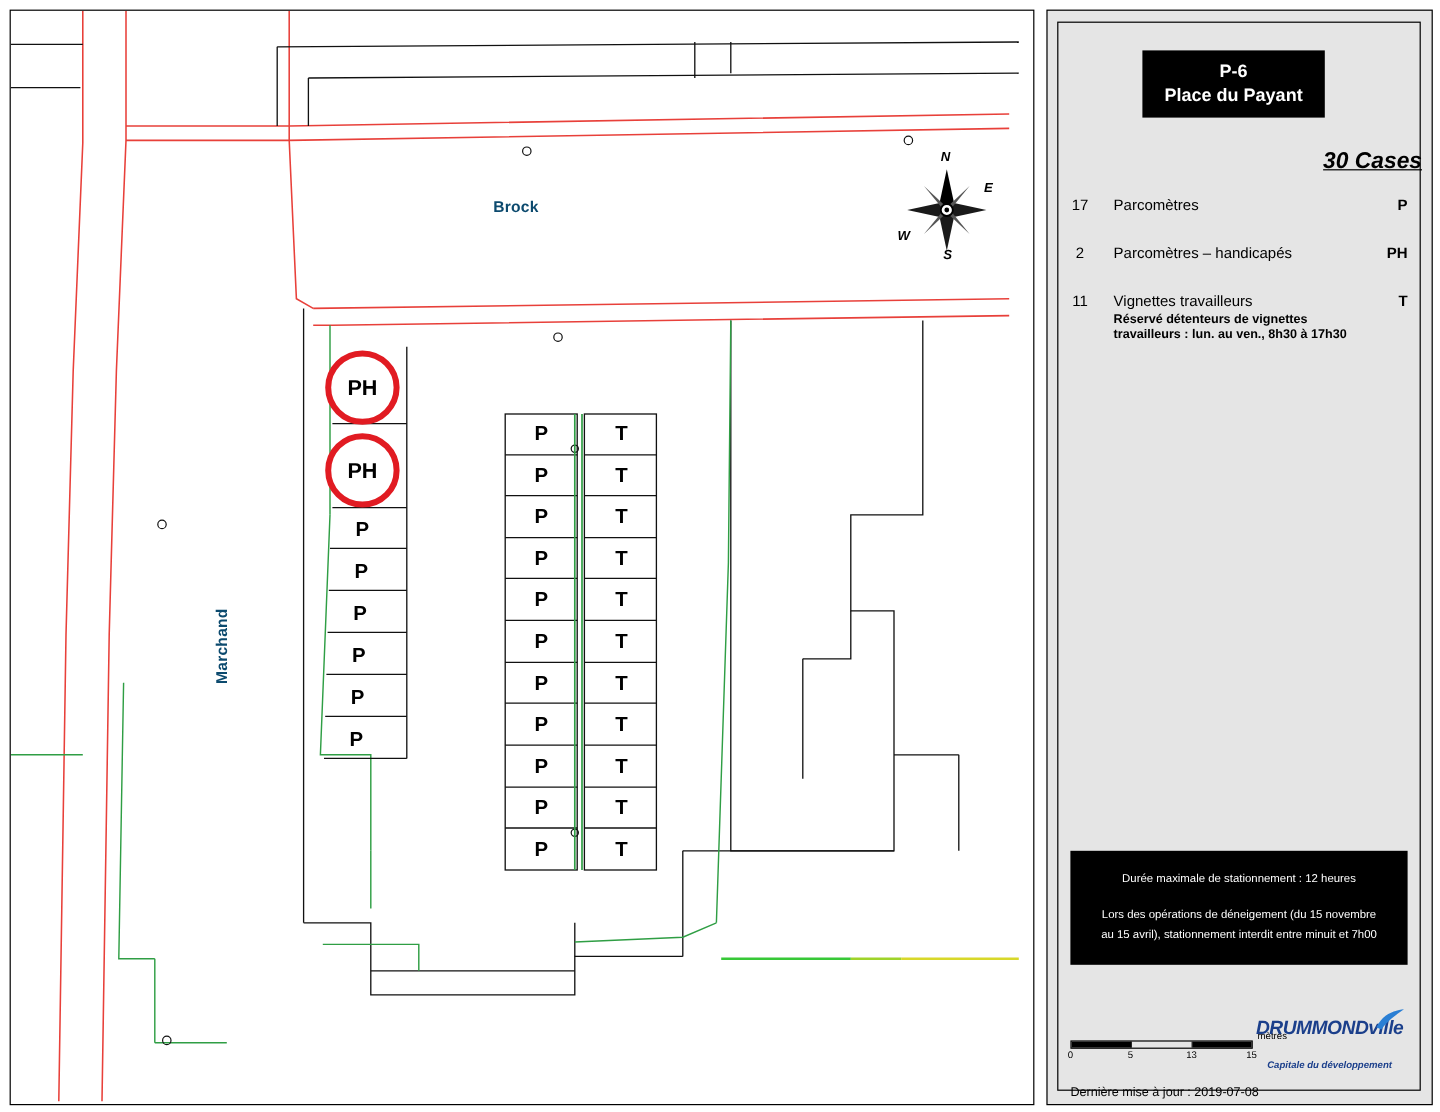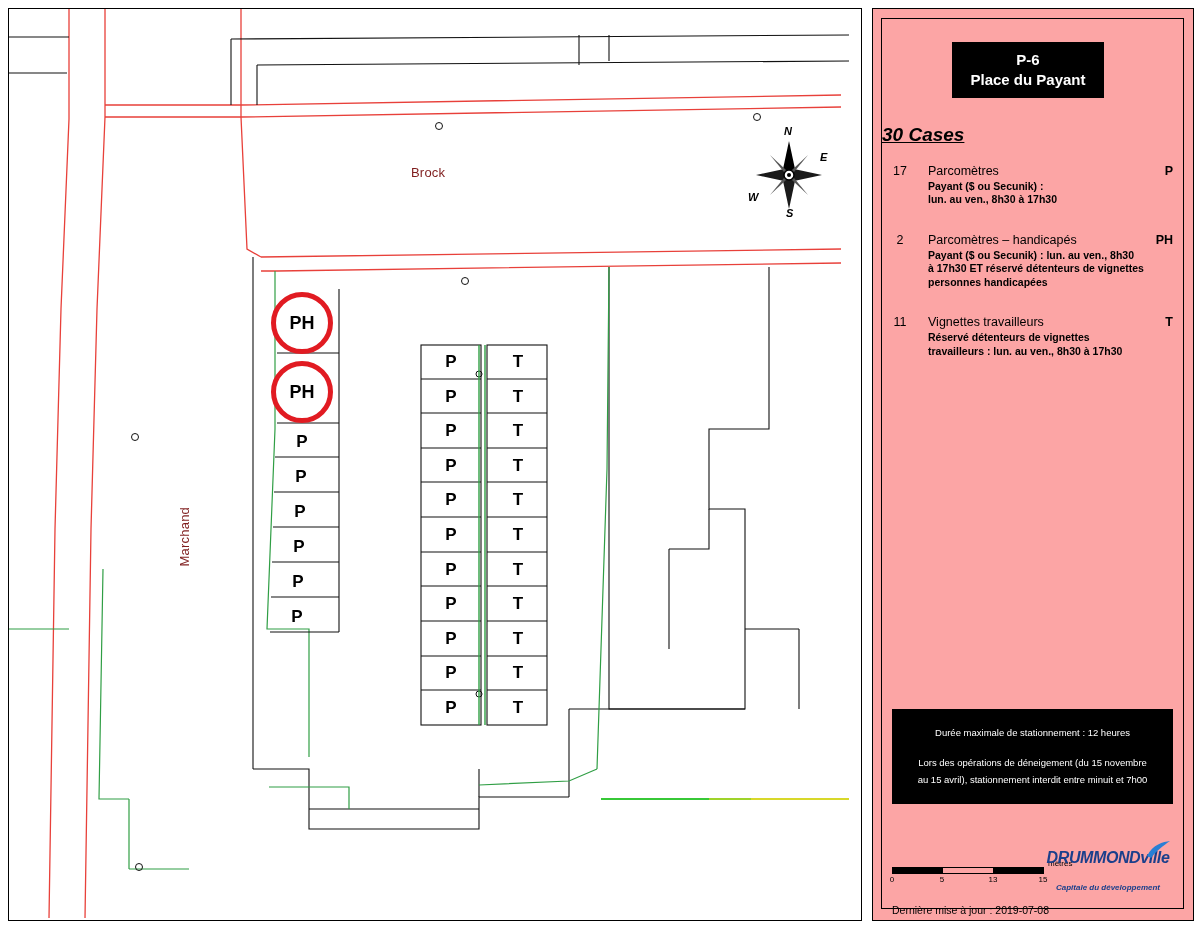--- a/index.html
+++ b/index.html
@@ -29,22 +29,22 @@
     height: 911px;
     border: 1px solid #000;
     background: #fff;
     overflow: hidden;
   }
   .map-svg { display: block; }
 
   .map-label {
     position: absolute;
     font-size: 13px;
-    font-weight: normal;
-    color: #7f1d1d;
+    font-weight: bold;
+    color: #0c4a6e;
     letter-spacing: 0.2px;
   }
   .map-label.vertical {
     writing-mode: vertical-rl;
     transform: rotate(180deg);
   }
 
   
   .stall {
     position: absolute;
@@ -86,21 +86,21 @@
   }
 
   
   .legend-panel {
     position: absolute;
     left: 872px;
     top: 8px;
     width: 320px;
     height: 911px;
     border: 1px solid #000;
-    background: #fca5a5;
+    background: #e5e5e5;
   }
   .legend-inner {
     position: absolute;
     left: 8px;
     top: 9px;
     width: 303px;
     height: 891px;
     border: 1px solid #000;
     box-sizing: border-box;
   }
@@ -118,21 +118,21 @@
     justify-content: center;
     font-weight: bold;
     font-size: 15px;
     line-height: 1.35;
   }
   .cases {
     position: absolute;
     left: 0;
     top: 105px;
     width: 303px;
-    text-align: left;
+    text-align: right;
     font-size: 19px;
     font-weight: bold;
     font-style: italic;
     text-decoration: underline;
   }
   .legend-list {
     position: absolute;
     left: 0;
     top: 145px;
     width: 303px;
@@ -457,37 +457,28 @@
 
       <div class="cases">30 Cases</div>
 
       <div class="legend-list">
 
         <div class="legend-row">
           <span class="legend-count">17</span>
           <span class="legend-code">P</span>
           <div class="legend-body">
             <div class="legend-name">Parcomètres</div>
-            <div class="legend-desc">
-              <div>Payant ($ ou Secunik) :</div>
-              <div>lun. au ven., 8h30 à 17h30</div>
-            </div>
           </div>
         </div>
 
         <div class="legend-row" style="margin-top:26px;">
           <span class="legend-count">2</span>
           <span class="legend-code">PH</span>
           <div class="legend-body">
             <div class="legend-name">Parcomètres – handicapés</div>
-            <div class="legend-desc">
-              <div>Payant ($ ou Secunik) : lun. au ven., 8h30</div>
-              <div>à 17h30 ET réservé détenteurs de vignettes</div>
-              <div>personnes handicapées</div>
-            </div>
           </div>
         </div>
 
         <div class="legend-row" style="margin-top:26px;">
           <span class="legend-count">11</span>
           <span class="legend-code">T</span>
           <div class="legend-body">
             <div class="legend-name">Vignettes travailleurs</div>
             <div class="legend-desc">
               <div>Réservé détenteurs de vignettes</div>

